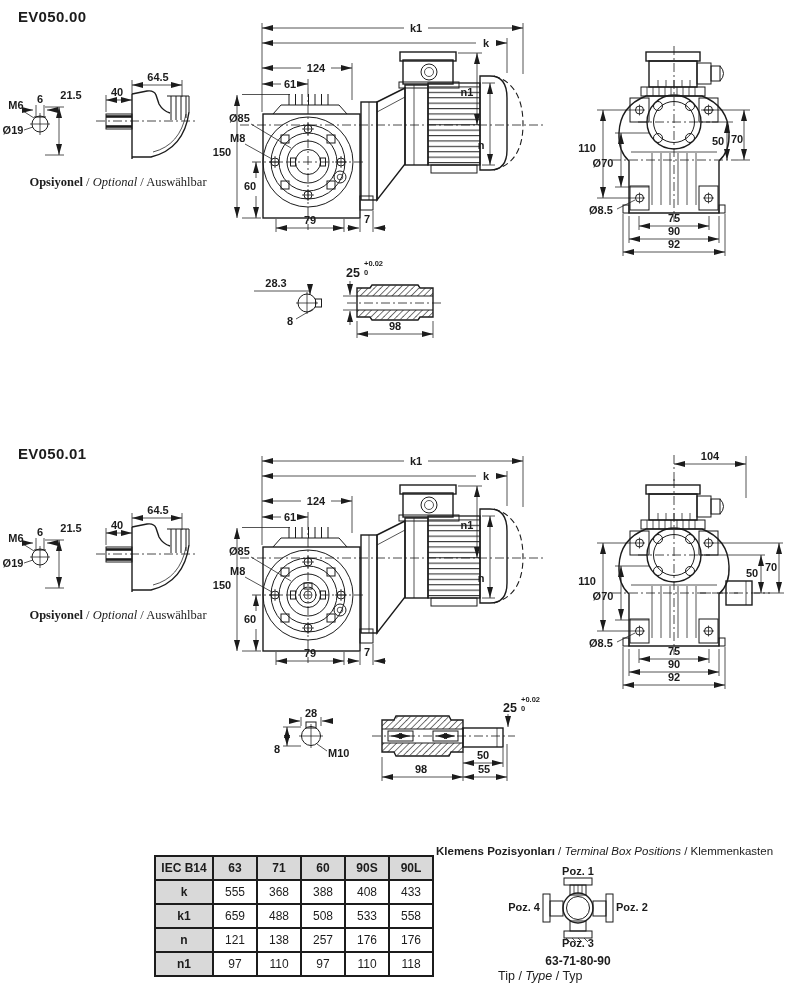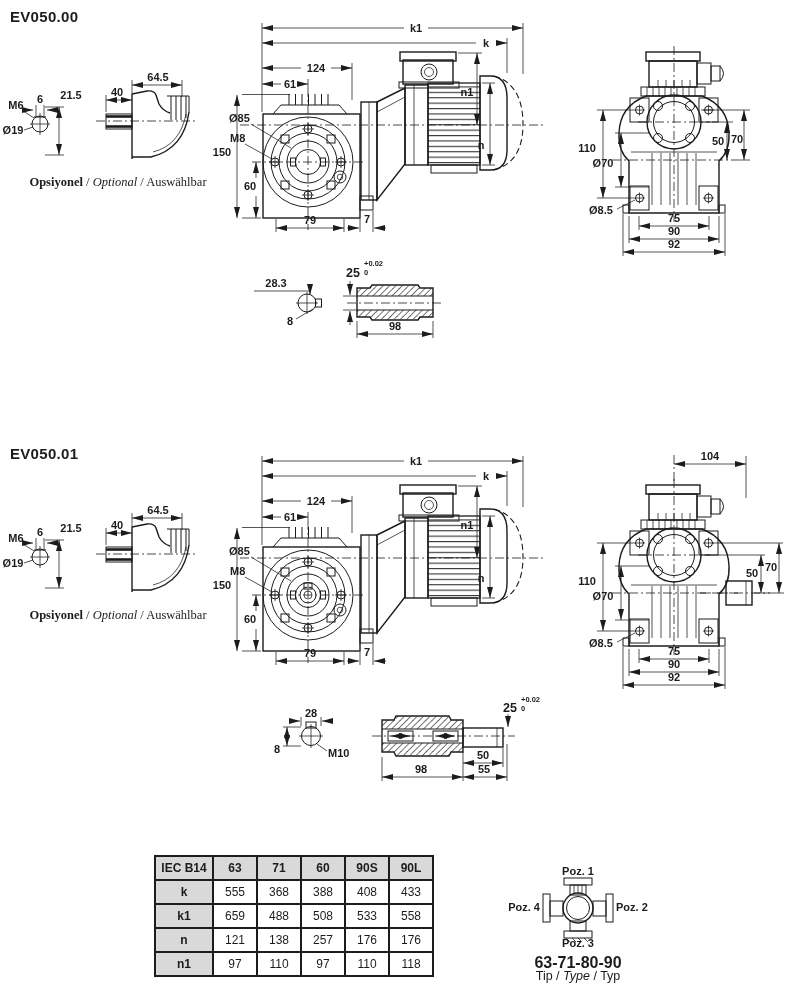--- a/index.html
+++ b/index.html
@@ -1,24 +1,24 @@
 <!DOCTYPE html>
 <html><head>
 <meta charset="utf-8">
 <style>
   html,body{margin:0;padding:0;background:#ffffff;}
   .page{position:relative;width:792px;height:992px;background:#ffffff;overflow:hidden;
         font-family:"Liberation Sans",sans-serif;color:#1c1c1c;}
   .page svg{position:absolute;left:0;top:0;}
-  .sec-title{position:absolute;left:10px;font:bold 15px "Liberation Sans",sans-serif;letter-spacing:.3px;}
+  .sec-title{position:absolute;left:18px;font:bold 15px "Liberation Sans",sans-serif;letter-spacing:.3px;}
   .note{position:absolute;left:2px;width:232px;text-align:center;font-size:12.5px;line-height:1.25;font-family:Liberation Serif, serif;}
   .note .code{font-weight:bold;}
   .tb-title{position:absolute;left:436px;top:845px;width:354px;font-size:11.5px;white-space:nowrap;}
-  .tb-sizes{position:absolute;left:498px;top:954px;width:160px;text-align:center;font-weight:bold;font-size:16px;}
-  .tb-type{position:absolute;left:498px;top:969px;width:160px;text-align:center;font-size:12.5px;}
+  .tb-sizes{position:absolute;left:498px;top:954px;width:160px;text-align:center;font-weight:bold;font-size:12px;}
+  .tb-type{position:absolute;left:498px;top:969px;width:160px;font-size:12.5px;}
   table.dim{position:absolute;left:154px;top:855px;border-collapse:collapse;table-layout:fixed;}
   table.dim td{border:2px solid #1c1c1c;width:42px;height:22px;text-align:center;
                font-size:12px;padding:0;}
   table.dim td.h{font-weight:bold;background:#d9d9d9;}
   table.dim td.c0{width:56px;margin-top:24px;}
   
   .o{fill:none;stroke:#1c1c1c;stroke-width:1.4;}
   .m{fill:none;stroke:#1c1c1c;stroke-width:1;}
   .t{fill:none;stroke:#1c1c1c;stroke-width:0.75;}
   .tk{fill:none;stroke:#1c1c1c;stroke-width:2.6;}
@@ -479,16 +479,17 @@
     <td class="h c0">n1</td>
     <td>97</td>
     <td>110</td>
     <td>97</td>
     <td>110</td>
     <td>118</td>
   </tr>
 </tbody>
     </table>
 
+<div class="tb-title"><b>Klemens Pozisyonları</b><span> / </span><i>Terminal Box Positions</i><span> / </span><span>Klemmenkasten</span></div>
 <div class="tb-sizes">63-71-80-90</div>
 <div class="tb-type"><span>Tip</span><span> / </span><i>Type</i><span> / </span><span>Typ</span></div>
 
 </div>
 
 </body></html>

